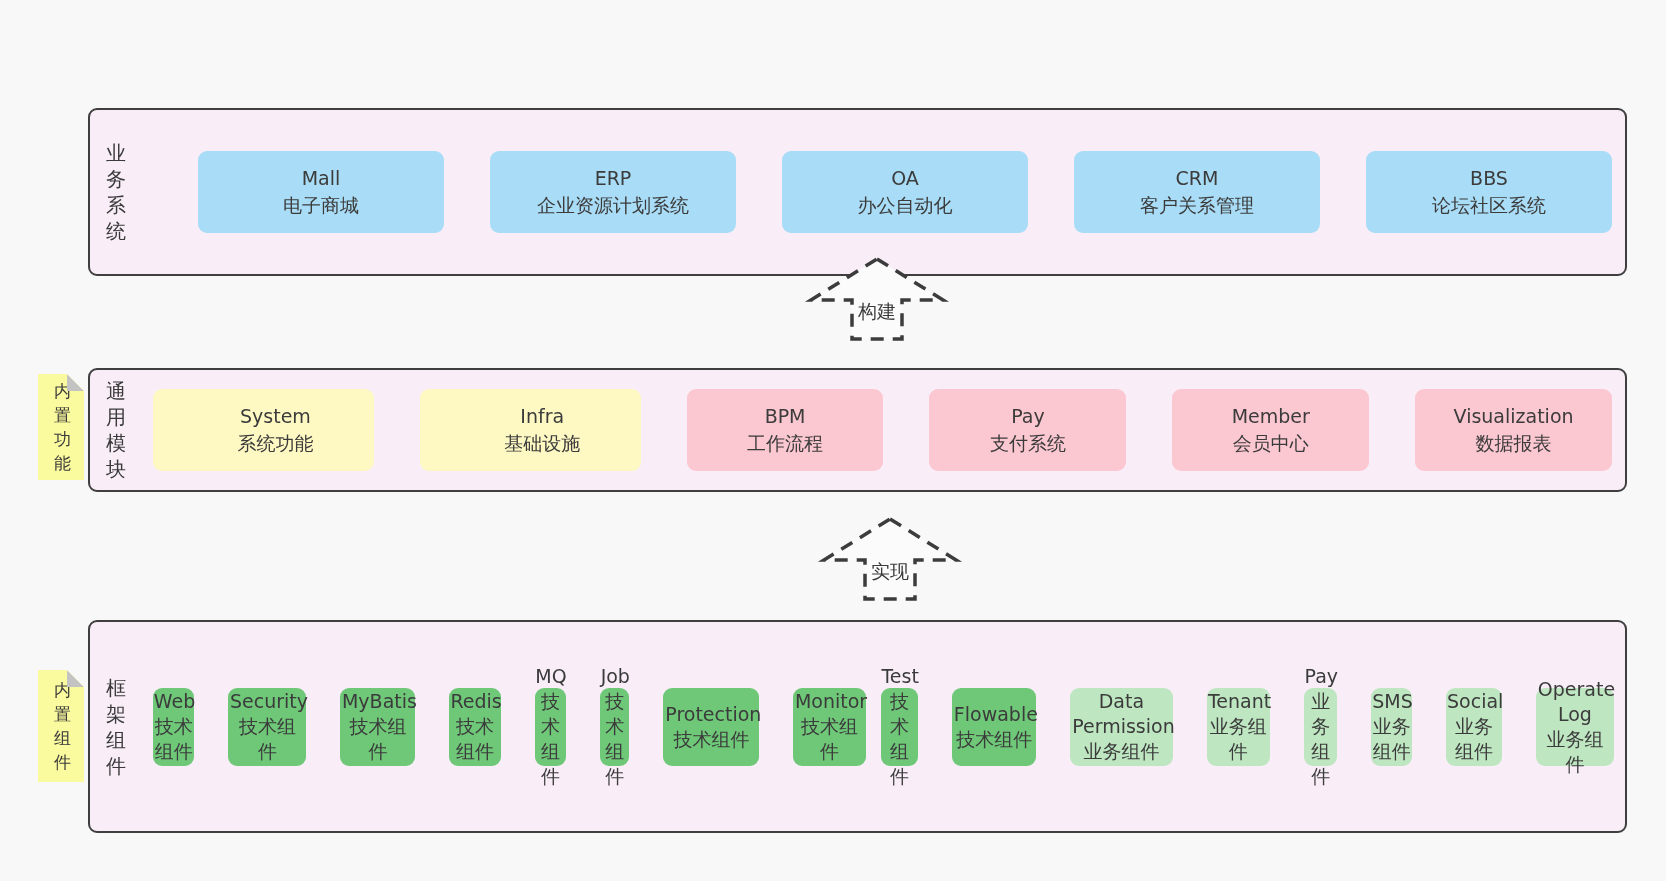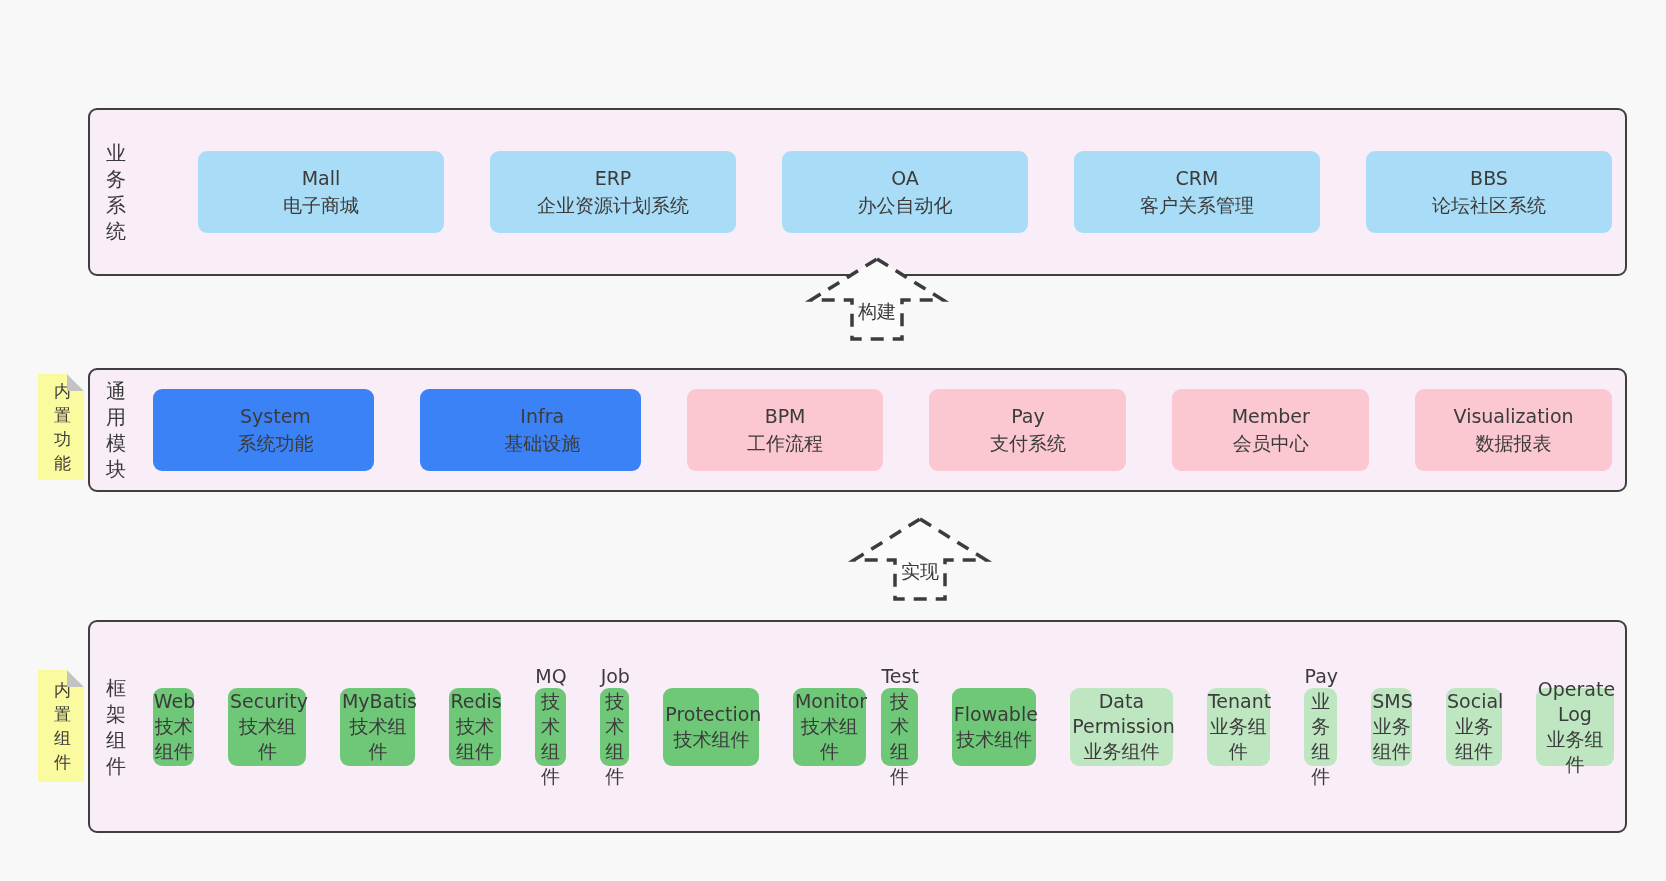--- a/index.html
+++ b/index.html
@@ -32,21 +32,21 @@
 
   .box{
     flex:1;height:82px;border-radius:9px;
     display:flex;flex-direction:column;justify-content:center;align-items:center;
     text-align:center;font-size:19px;line-height:27px;
   }
   .row .box{height:78px;line-height:25px;}
   .box .box-name,.box .box-desc{display:block;max-width:96%;}
 
   .box.blue{background:#a9dcf6;}
-  .box.red{background:#3b82f6;padding-left:24px;}
+  .box.red{background:#fef9c3;padding-left:24px;}
   .box.pink{background:#fbc7d1;}
   .box.green{background:#6ec878;}
   .box.lightgreen{background:#bee6c1;}
 
   
   .tag{
     position:absolute;left:38px;width:46px;
     background:#fafa9e;
     display:flex;align-items:center;
     clip-path:polygon(0 0,calc(100% - 17px) 0,100% 17px,100% 100%,0 100%);
@@ -59,21 +59,21 @@
     clip-path:polygon(0 0,100% 100%,0 100%);
   }
   .tag .tag-text{
     width:20px;margin:16px auto;font-size:17px;line-height:24px;
     text-align:right;word-break:break-all;color:#3a3a3a;
   }
 
   
   .arrow{position:absolute;width:140px;height:86px;}
   #arrow-build{left:807px;top:256px;}
-  #arrow-implement{left:850px;top:516px;}
+  #arrow-implement{left:820px;top:516px;}
   .arrow svg{display:block;width:140px;height:86px;overflow:visible;}
   .arrow-label{
     position:absolute;left:50%;top:44px;transform:translateX(-50%);
     background:#fbfbfb;padding:0 3px;
     font-size:19px;line-height:22px;white-space:nowrap;color:#3a3a3a;
   }
 </style>
 </head>
 <body>
 

